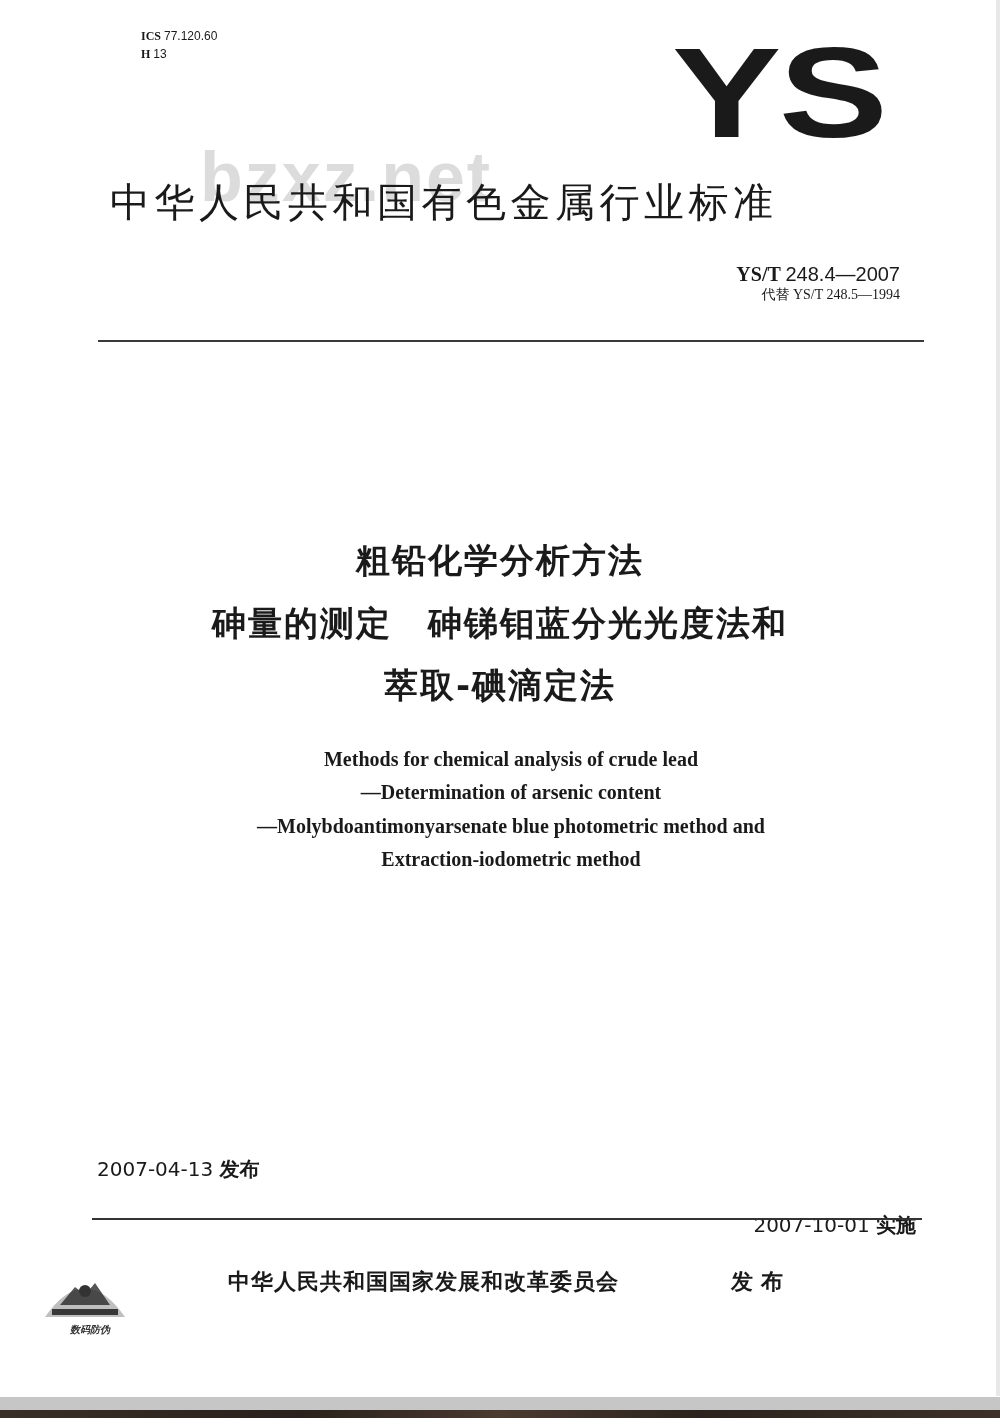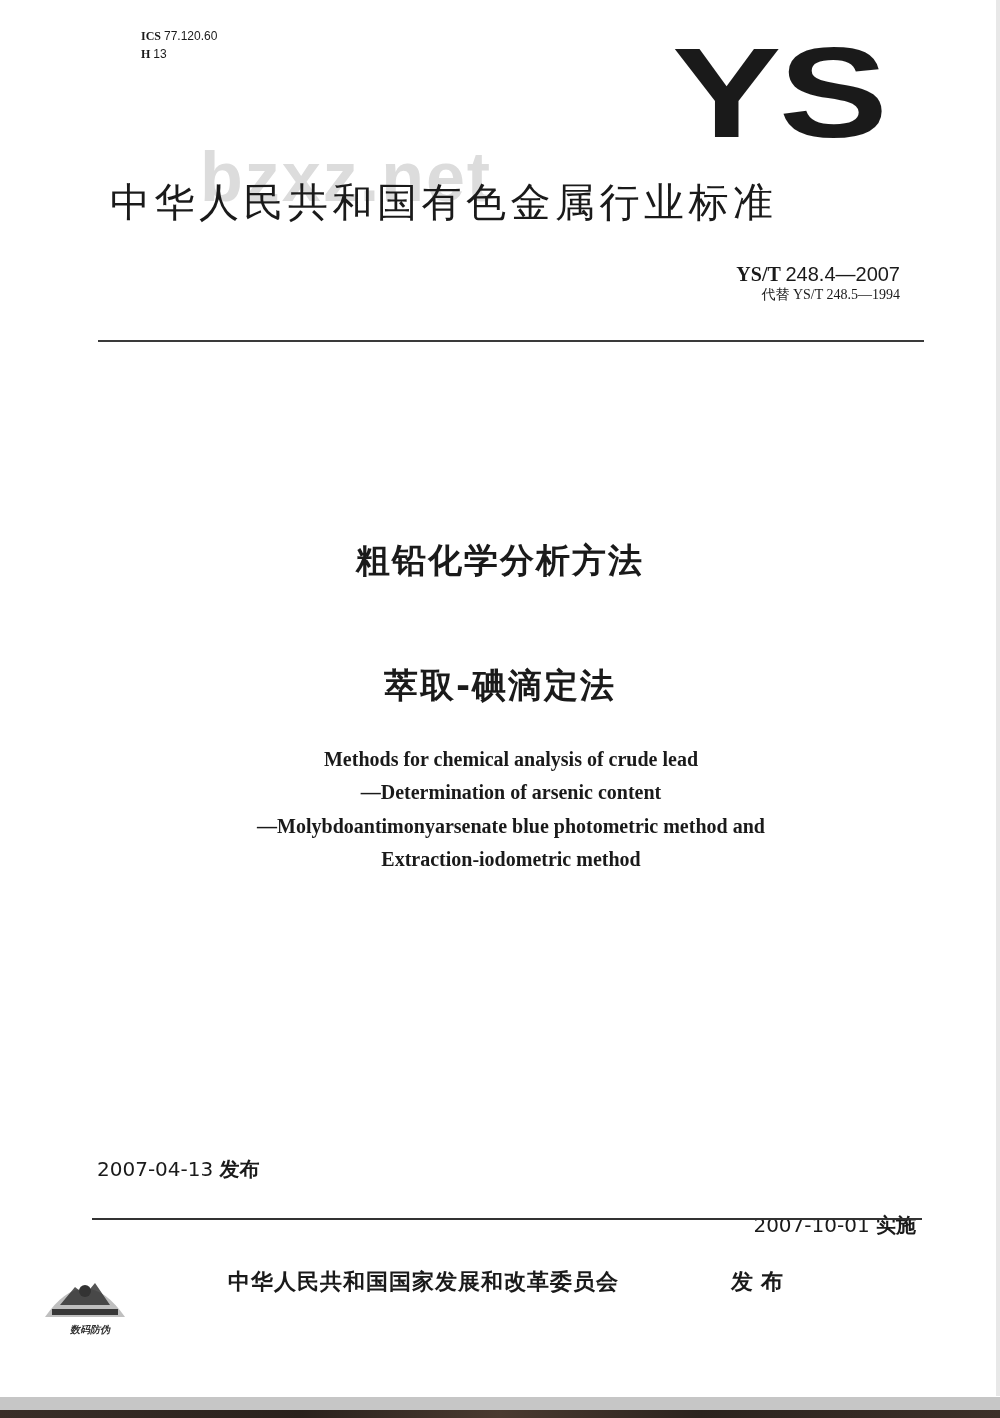--- a/index.html
+++ b/index.html
@@ -72,20 +72,21 @@
   <div class="std-org">中华人民共和国有色金属行业标准</div>
 
   <div class="std-code">
     <div class="code"><span>YS/T</span> <span class="n">248.4—2007</span></div>
     <div class="replaces">代替 YS/T 248.5—1994</div>
   </div>
 
   <div class="rule-top"></div>
 
   <div class="cn-title l1">粗铅化学分析方法</div>
+  <div class="cn-title l2">砷量的测定　砷锑钼蓝分光光度法和</div>
   <div class="cn-title l3">萃取-碘滴定法</div>
 
   <div class="en-title l1">Methods for chemical analysis of crude lead</div>
   <div class="en-title l2">—Determination of arsenic content</div>
   <div class="en-title l3">—Molybdoantimonyarsenate blue photometric method and</div>
   <div class="en-title l4">Extraction-iodometric method</div>
 
   <div class="date-issue">
     <span>2007-04-13</span>
     <span class="lbl">发布</span>

